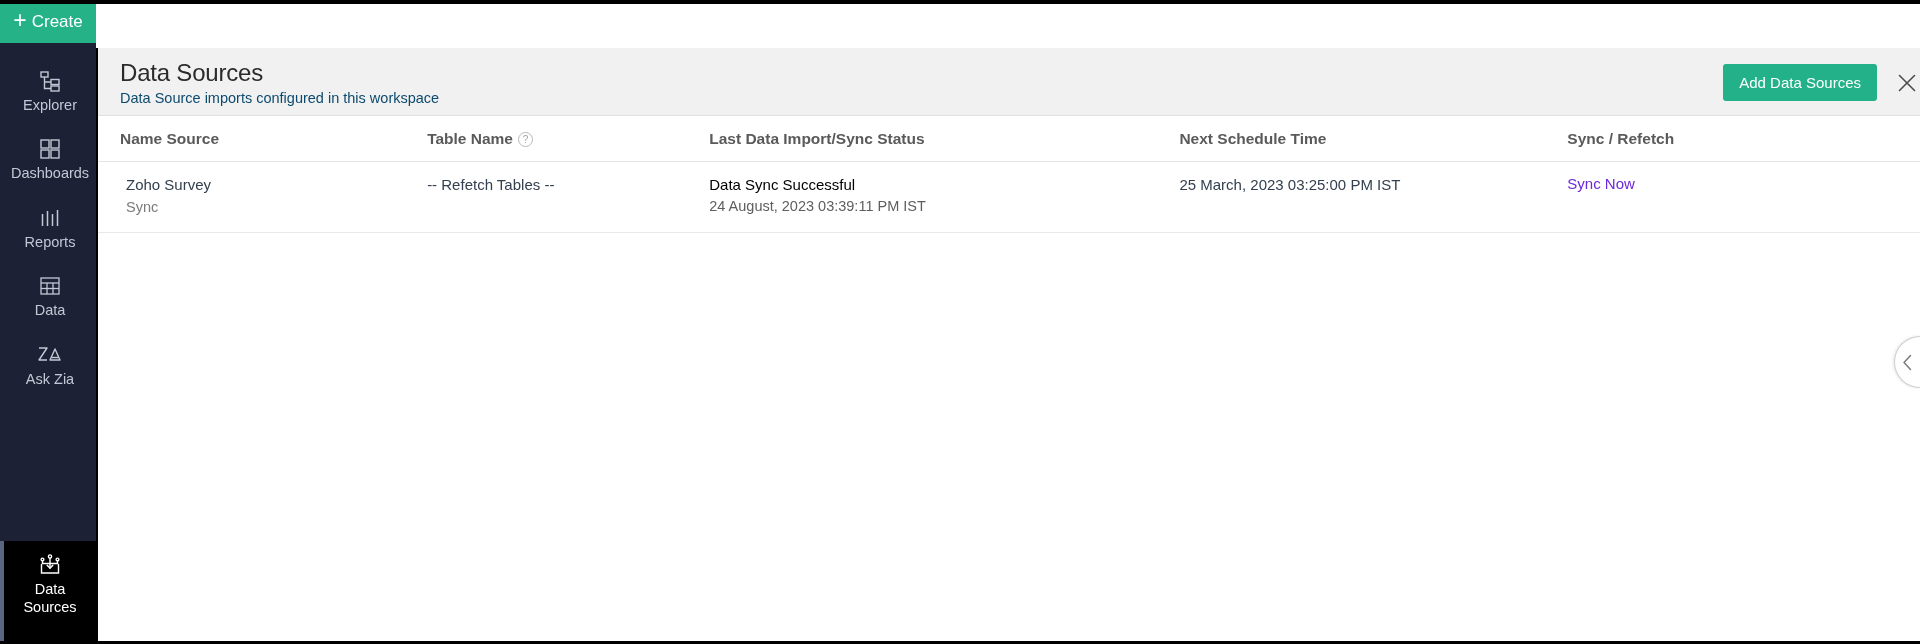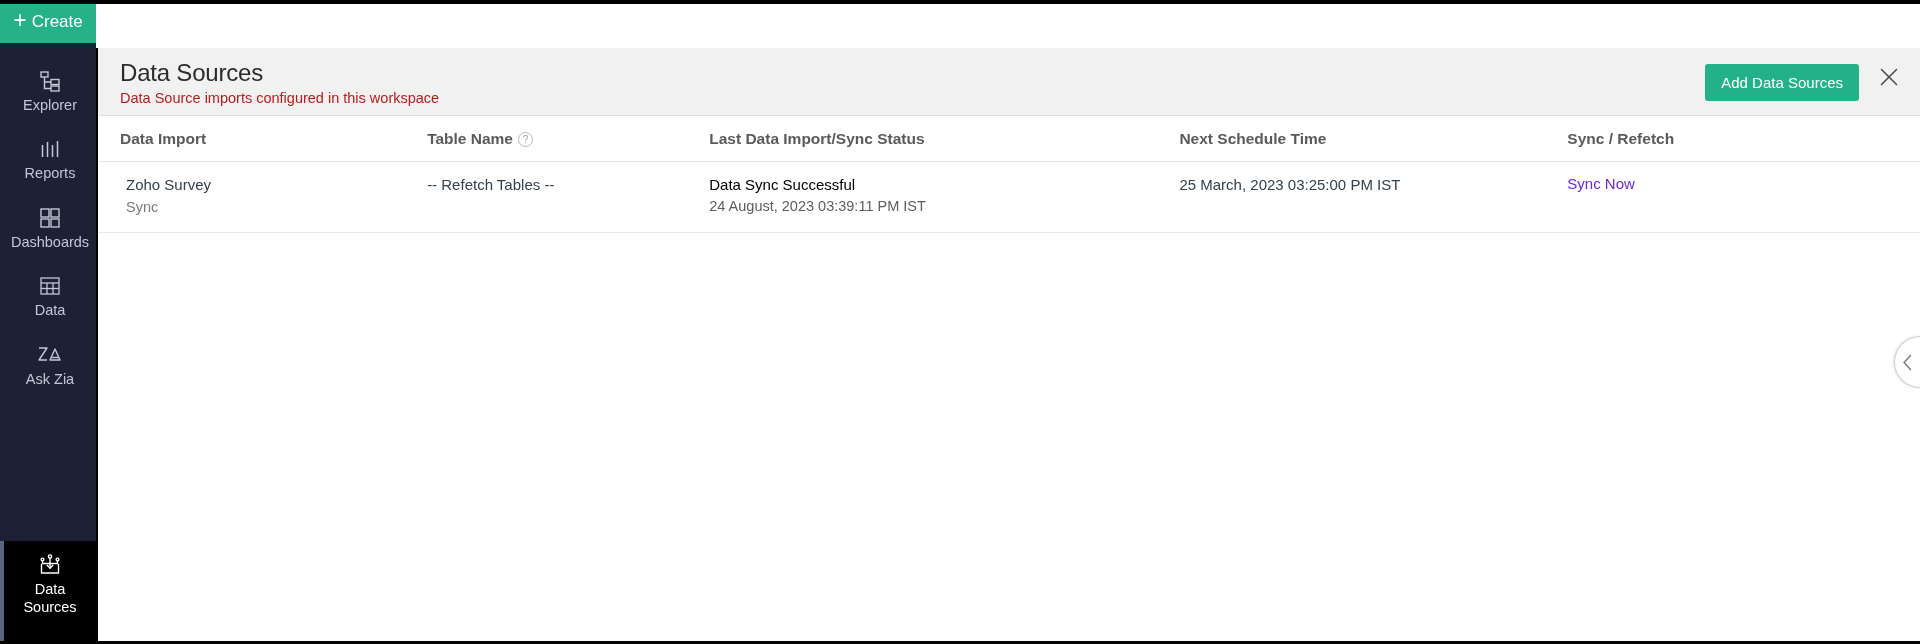--- a/index.html
+++ b/index.html
@@ -128,30 +128,30 @@
   }
   .page-title {
     font-size: 24px;
     color: #2b2b2b;
     font-weight: normal;
     line-height: 1.15;
     letter-spacing: -0.2px;
   }
   .page-subtitle {
     font-size: 14.5px;
-    color: #b91c1c;
+    color: #0c4a6e;
     margin-top: 3px;
   }
 
   .header-actions {
     position: absolute;
     top: 16px;
-    right: 18px;
-    display: flex;
-    align-items: flex-start;
+    right: 0;
+    display: flex;
+    align-items: center;
     gap: 17px;
   }
   .add-btn {
     background: #23b189;
     color: #ffffff;
     border: none;
     border-radius: 3px;
     font-size: 15px;
     font-family: "Liberation Sans", sans-serif;
     padding: 10px 16px;
@@ -265,40 +265,40 @@
             <rect x="13" y="10.5" width="8" height="5"></rect>
             <rect x="13" y="17" width="8" height="5"></rect>
             <path d="M6.5 8 L6.5 19.5 L13 19.5 M6.5 13 L13 13"></path>
           </svg>
         </span>
         <span class="nav-label">Explorer</span>
       </div>
 
       <div class="nav-item">
         <span class="nav-icon">
+          <svg width="24" height="24" viewBox="0 0 24 24" fill="none" stroke="#c2c8d4" stroke-width="1.4">
+            <rect x="3" y="3" width="8" height="8"></rect>
+            <rect x="13" y="3" width="8" height="8"></rect>
+            <rect x="3" y="13" width="8" height="8"></rect>
+            <rect x="13" y="13" width="8" height="8"></rect>
+          </svg>
+        </span>
+        <span class="nav-label">Dashboards</span>
+      </div>
+
+      <div class="nav-item">
+        <span class="nav-icon">
           <svg width="24" height="24" viewBox="0 0 24 24" fill="none" stroke="#c2c8d4" stroke-width="1.5">
             <line x1="4.5" y1="8" x2="4.5" y2="20"></line>
             <line x1="9.5" y1="5" x2="9.5" y2="20"></line>
             <line x1="14.5" y1="8" x2="14.5" y2="20"></line>
             <line x1="19.5" y1="4" x2="19.5" y2="20"></line>
           </svg>
         </span>
         <span class="nav-label">Reports</span>
-      </div>
-
-      <div class="nav-item">
-        <span class="nav-icon">
-          <svg width="24" height="24" viewBox="0 0 24 24" fill="none" stroke="#c2c8d4" stroke-width="1.4">
-            <rect x="3" y="3" width="8" height="8"></rect>
-            <rect x="13" y="3" width="8" height="8"></rect>
-            <rect x="3" y="13" width="8" height="8"></rect>
-            <rect x="13" y="13" width="8" height="8"></rect>
-          </svg>
-        </span>
-        <span class="nav-label">Dashboards</span>
       </div>
 
       <div class="nav-item">
         <span class="nav-icon">
           <svg width="24" height="24" viewBox="0 0 24 24" fill="none" stroke="#c2c8d4" stroke-width="1.3">
             <rect x="3" y="4" width="18" height="16"></rect>
             <line x1="3" y1="9" x2="21" y2="9"></line>
             <line x1="3" y1="14.5" x2="21" y2="14.5"></line>
             <line x1="9" y1="9" x2="9" y2="20"></line>
             <line x1="15" y1="9" x2="15" y2="20"></line>
@@ -362,21 +362,21 @@
     <table class="ds-table">
       <colgroup>
         <col class="col-source">
           <col class="col-table">
           <col class="col-status">
           <col class="col-schedule">
           <col class="col-sync">
       </colgroup>
       <thead>
         <tr>
-          <th class="c1">Data Import</th>
+          <th class="c1">Name Source</th>
           <th>
             <span>Table Name</span><span class="help-dot">?</span>
           </th>
           <th>Last Data Import/Sync Status</th>
           <th>Next Schedule Time</th>
           <th>Sync / Refetch</th>
         </tr>
       </thead>
       <tbody>
         <tr>

